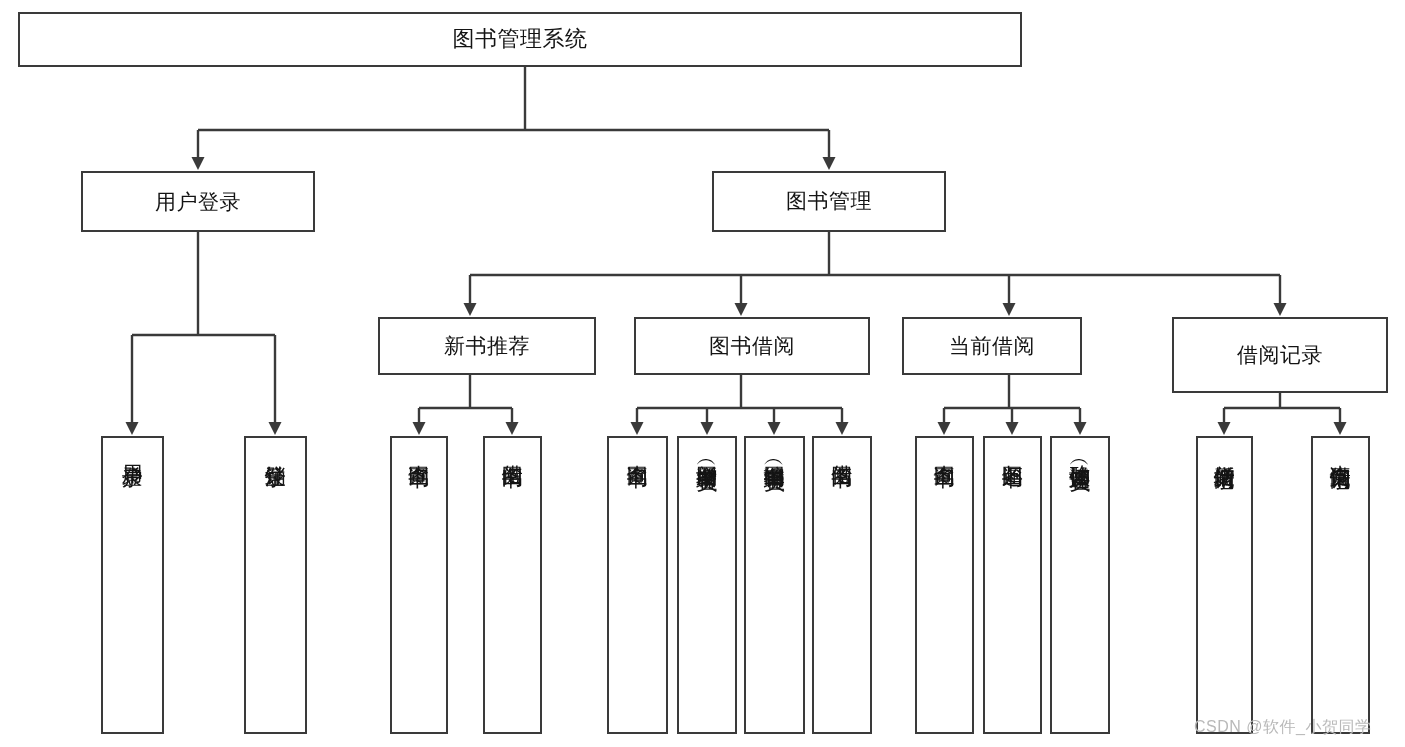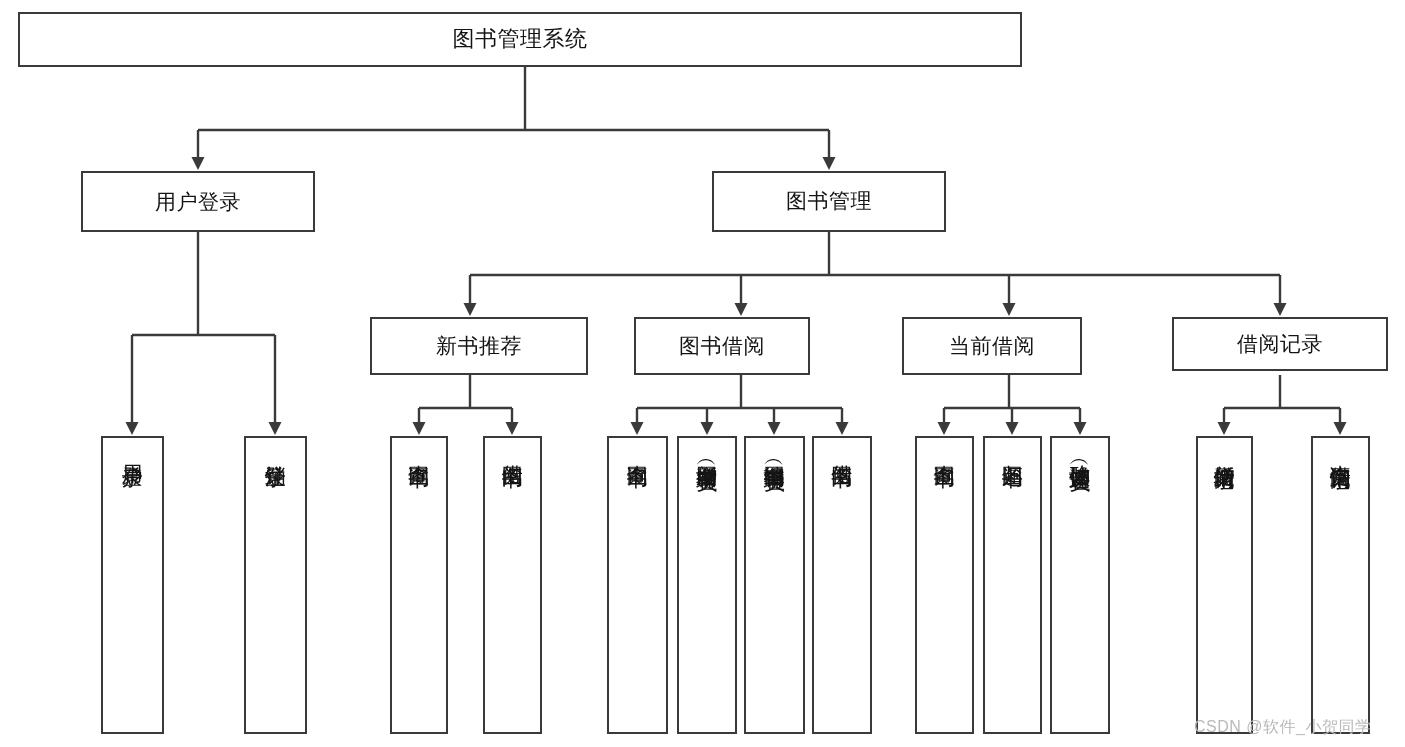--- a/index.html
+++ b/index.html
@@ -132,30 +132,30 @@
   <div id="boxes-layer">
       <div class="node-box" style="left: 18px; top: 12px; width: 1004px; height: 55px;">
         <span class="node-label-h node-label-root">图书管理系统</span>
       </div>
       <div class="node-box" style="left: 81px; top: 171px; width: 234px; height: 61px;">
         <span class="node-label-h">用户登录</span>
       </div>
       <div class="node-box" style="left: 712px; top: 171px; width: 234px; height: 61px; font-family: Liberation Serif, serif;">
         <span class="node-label-h">图书管理</span>
       </div>
-      <div class="node-box" style="left: 370px; top: 317px; width: 218px; height: 58px; text-align: right;">
+      <div class="node-box" style="left: 378px; top: 317px; width: 218px; height: 58px; text-align: right;">
         <span class="node-label-h">新书推荐</span>
       </div>
-      <div class="node-box" style="left: 634px; top: 317px; width: 176px; height: 58px;">
+      <div class="node-box" style="left: 634px; top: 317px; width: 236px; height: 58px;">
         <span class="node-label-h">图书借阅</span>
       </div>
       <div class="node-box" style="left: 902px; top: 317px; width: 180px; height: 58px;">
         <span class="node-label-h">当前借阅</span>
       </div>
-      <div class="node-box" style="left: 1172px; top: 317px; width: 216px; height: 54px;">
+      <div class="node-box" style="left: 1172px; top: 317px; width: 216px; height: 76px;">
         <span class="node-label-h">借阅记录</span>
       </div>
       <div class="node-box vertical" style="left: 101px; top: 436px; width: 63px; height: 298px;">
         <span class="node-label-v">用户登录</span>
       </div>
       <div class="node-box vertical" style="left: 244px; top: 436px; width: 63px; height: 298px;">
         <span class="node-label-v">注销登录</span>
       </div>
       <div class="node-box vertical" style="left: 390px; top: 436px; width: 58px; height: 298px;">
         <span class="node-label-v">查询图书</span>

